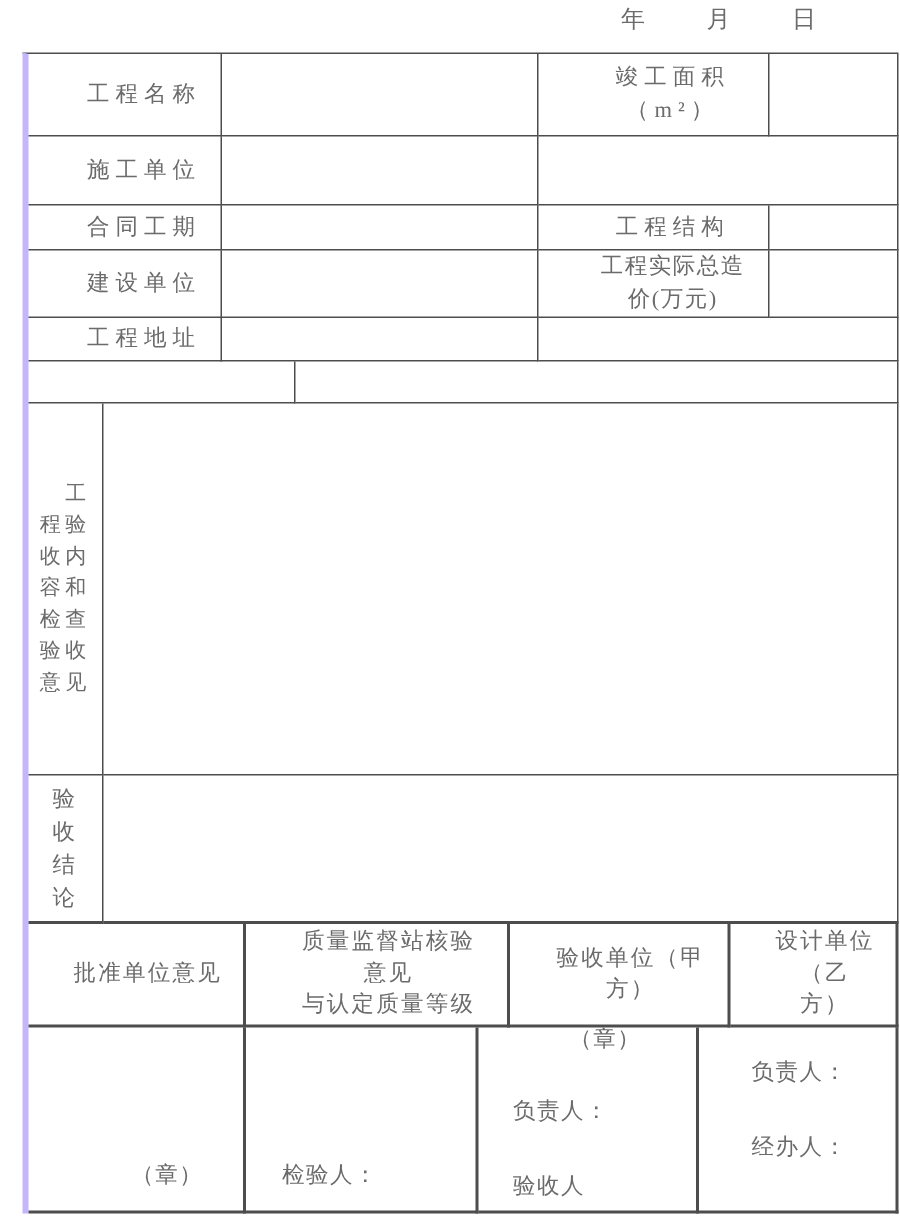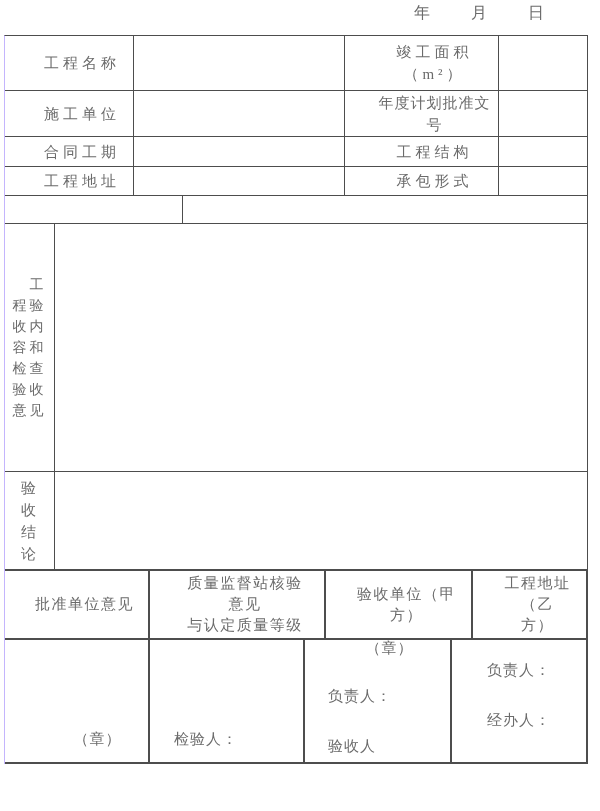--- a/index.html
+++ b/index.html
@@ -9,22 +9,22 @@
     color:#6b6b6b;
   }
   .page { position:relative; width:600px; height:811px; background:#ffffff; overflow:hidden; }
 
   .date-line {
     position:absolute; top:3px; left:414px;
     display:flex; gap:41px; font-size:16px; color:#6b6b6b;
   }
 
   .tbl {
-    position:absolute; top:35px; left:4px; width:584px;
-    border-top:1px solid #4d4d4d; border-left:1px solid #c4b5fd;
+    position:absolute; top:35px; left:15px; width:584px;
+    border-top:1px solid #4d4d4d; border-left:4px solid #c4b5fd;
     box-sizing:border-box;
   }
   .row { display:flex; }
   .cell {
     box-sizing:border-box;
     border-right:1px solid #4d4d4d; border-bottom:1px solid #4d4d4d;
     display:flex; flex-direction:column; justify-content:center; align-items:center;
     font-size:15px; line-height:22px; letter-spacing:1px;
     white-space:pre-line; text-align:center; overflow:hidden;
   }
@@ -65,37 +65,41 @@
       <div class="cell lbl spread" style="width:129px">工程名称</div>
       <div class="cell" style="width:211px"></div>
       <div class="cell lbl spread" style="width:154px">竣工面积
 （m²）</div>
       <div class="cell flex1"></div>
     </div>
 
     <div class="row" style="height:46px">
       <div class="cell lbl spread" style="width:129px">施工单位</div>
       <div class="cell" style="width:211px"></div>
-      <div class="cell lbl" style="width:154px">年度计划批准文
-号</div>
       <div class="cell flex1"></div>
     </div>
 
     <div class="row" style="height:30px">
       <div class="cell lbl spread" style="width:129px">合同工期</div>
       <div class="cell" style="width:211px"></div>
       <div class="cell lbl spread" style="width:154px">工程结构</div>
       <div class="cell flex1"></div>
     </div>
 
+    <div class="row" style="height:45px">
+      <div class="cell lbl spread" style="width:129px">建设单位</div>
+      <div class="cell" style="width:211px"></div>
+      <div class="cell lbl" style="width:154px">工程实际总造
+价(万元)</div>
+      <div class="cell flex1"></div>
+    </div>
 
     <div class="row" style="height:29px">
       <div class="cell lbl spread" style="width:129px">工程地址</div>
       <div class="cell" style="width:211px"></div>
-      <div class="cell lbl spread" style="width:154px">承包形式</div>
       <div class="cell flex1"></div>
     </div>
 
     <div class="row" style="height:28px">
       <div class="cell" style="width:178px"></div>
       <div class="cell flex1"></div>
     </div>
 
     <div class="row" style="height:248px">
       <div class="cell vlbl" style="width:50px">　工
@@ -116,21 +120,21 @@
       <div class="cell flex1 thickb"></div>
     </div>
 
     <div class="row" style="height:69px">
       <div class="cell thick hdr" style="width:145px">批准单位意见</div>
       <div class="cell thick hdr" style="width:176px">质量监督站核验
 意见
 与认定质量等级</div>
       <div class="cell thick hdr" style="width:147px">验收单位（甲
 方）</div>
-      <div class="cell thick hdr flex1">工程地址（乙
+      <div class="cell thick hdr flex1">设计单位（乙
 方）</div>
     </div>
 
     <div class="row" style="height:124px">
       <div class="cell thick sig-bottom-center" style="width:145px">
         <span class="shiftr">（章）</span>
       </div>
       <div class="cell thick sig-bottom-left" style="width:155px">
         <span>检验人：</span>
       </div>

